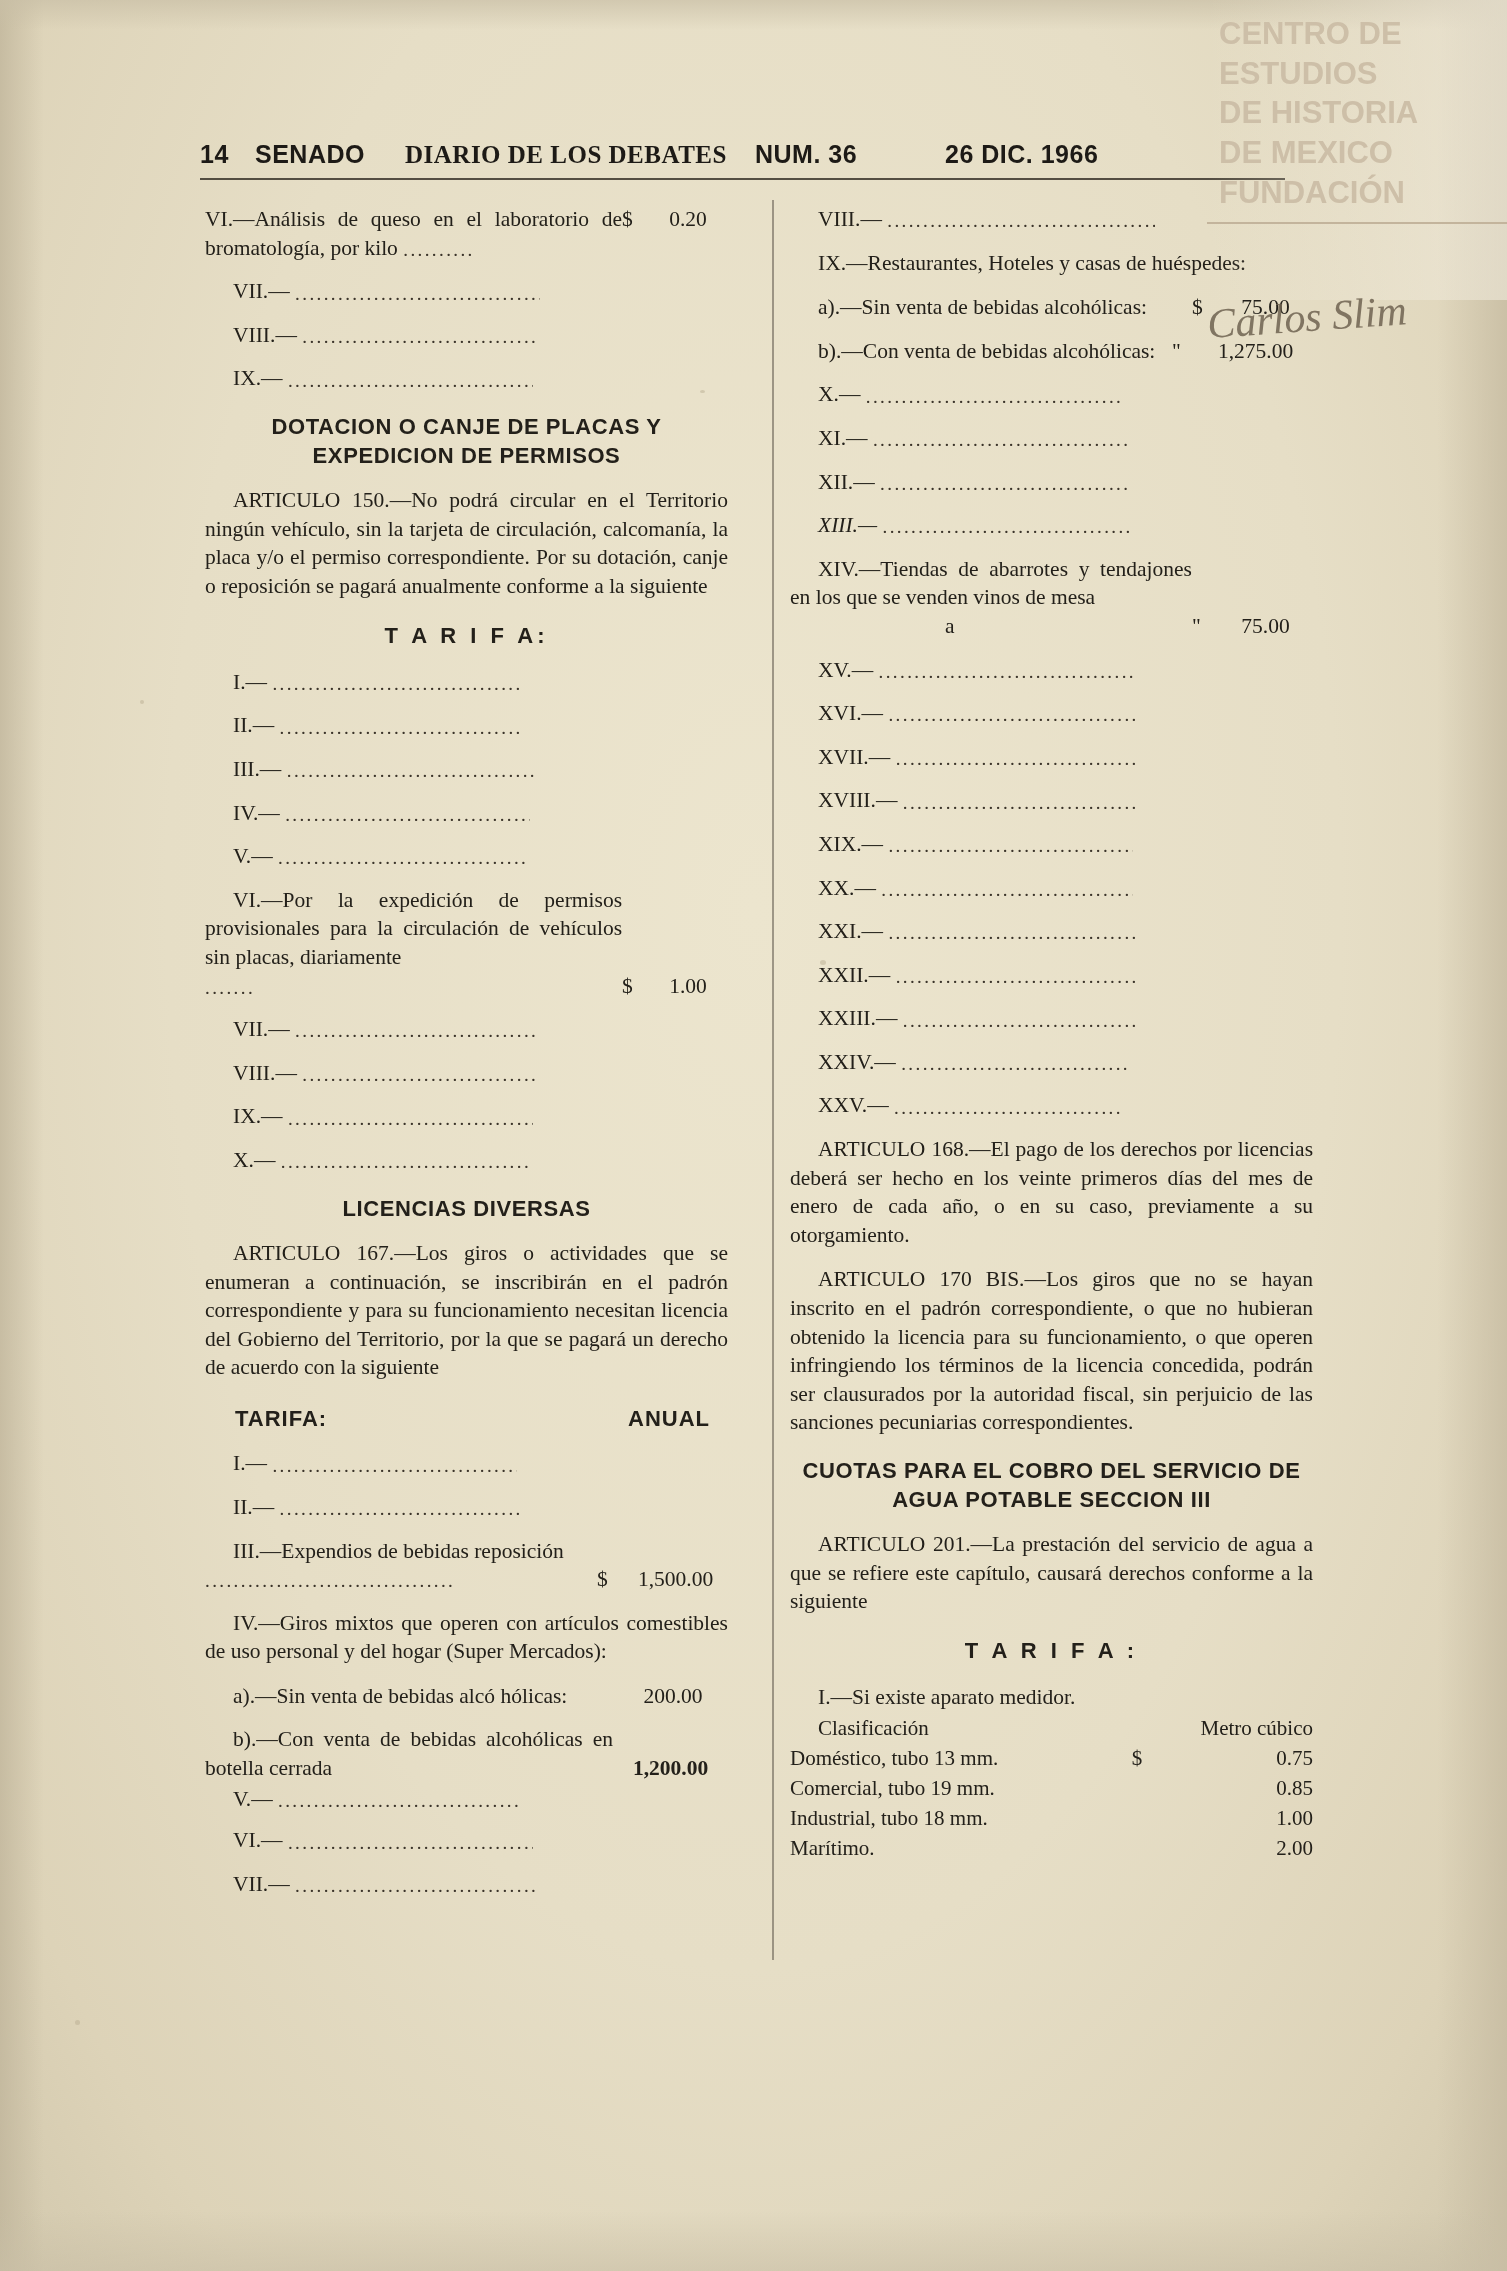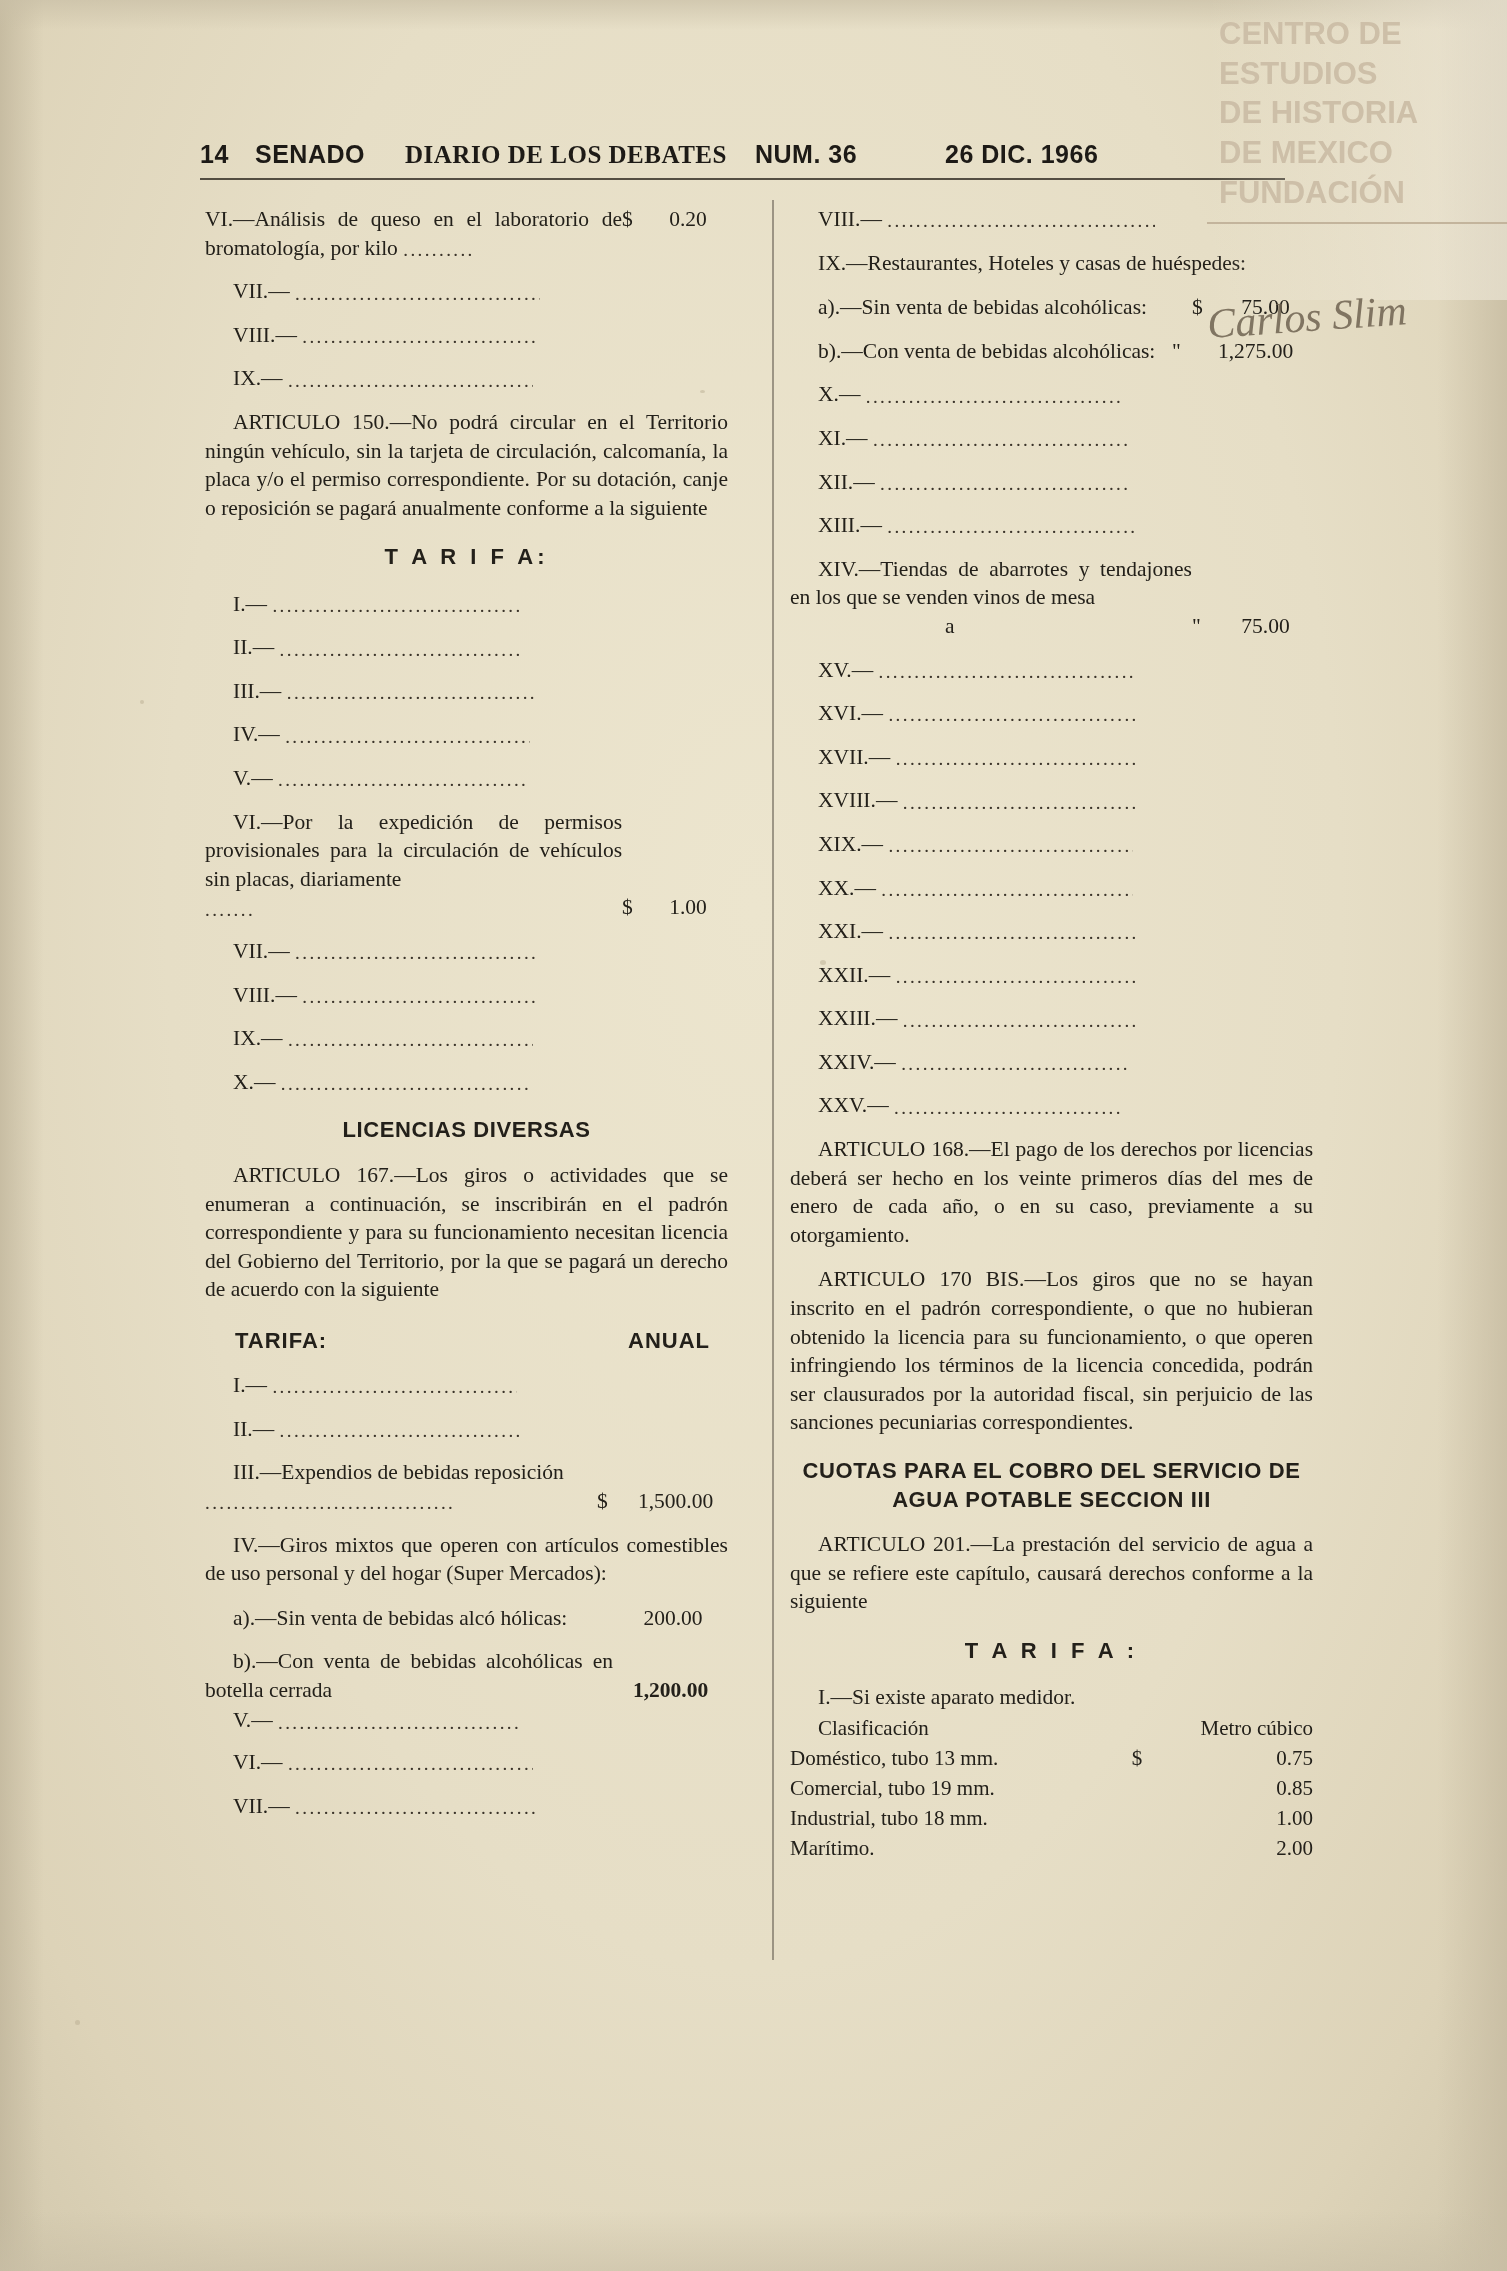--- a/index.html
+++ b/index.html
@@ -154,20 +154,21 @@
     </div>
     <div class="item">
       <span style="padding-left:28px;">VIII.—</span>
       <span class="dots" style="width:235px;">..........................................................</span>
     </div>
     <div class="item">
       <span style="padding-left:28px;">IX.—</span>
       <span class="dots" style="width:245px;">..........................................................</span>
     </div>
 
+    <div class="heading">DOTACION O CANJE DE PLACAS Y EXPEDICION DE PERMISOS</div>
 
     <div class="para lead">ARTICULO 150.—No podrá circular en el Territorio ningún vehículo, sin la tarjeta de circulación, calcomanía, la placa y/o el permiso correspondiente. Por su dotación, canje o reposición se pagará anualmente conforme a la siguiente</div>
 
     <div class="tarifa">T A R I F A:</div>
 
     <div class="item">
       <span style="padding-left:28px;">I.—</span>
       <span class="dots" style="width:250px;">..........................................................</span>
     </div>
     <div class="item">
@@ -294,21 +295,21 @@
     </div>
     <div class="item">
       <span style="padding-left:28px;">XI.—</span>
       <span class="dots" style="width:255px;">..........................................................</span>
     </div>
     <div class="item">
       <span style="padding-left:28px;">XII.—</span>
       <span class="dots" style="width:250px;">..........................................................</span>
     </div>
     <div class="item">
-      <span style="padding-left:28px;">XIII.—</span>
+      <span style="padding-left:28px;font-style:italic;">XIII.—</span>
       <span class="dots" style="width:248px;">..........................................................</span>
     </div>
 
     <div class="item row-amt">
       <div class="lbl">
         <span style="display:block;text-indent:28px;">XIV.—Tiendas de abarrotes y tendajones en los que se venden vinos de mesa</span>
         <span style="display:inline-block;padding-left:155px;">a</span>
       </div>
       <div class="cur" style="align-self:flex-end;">"</div>
       <div class="val" style="width:95px;align-self:flex-end;">75.00</div>

